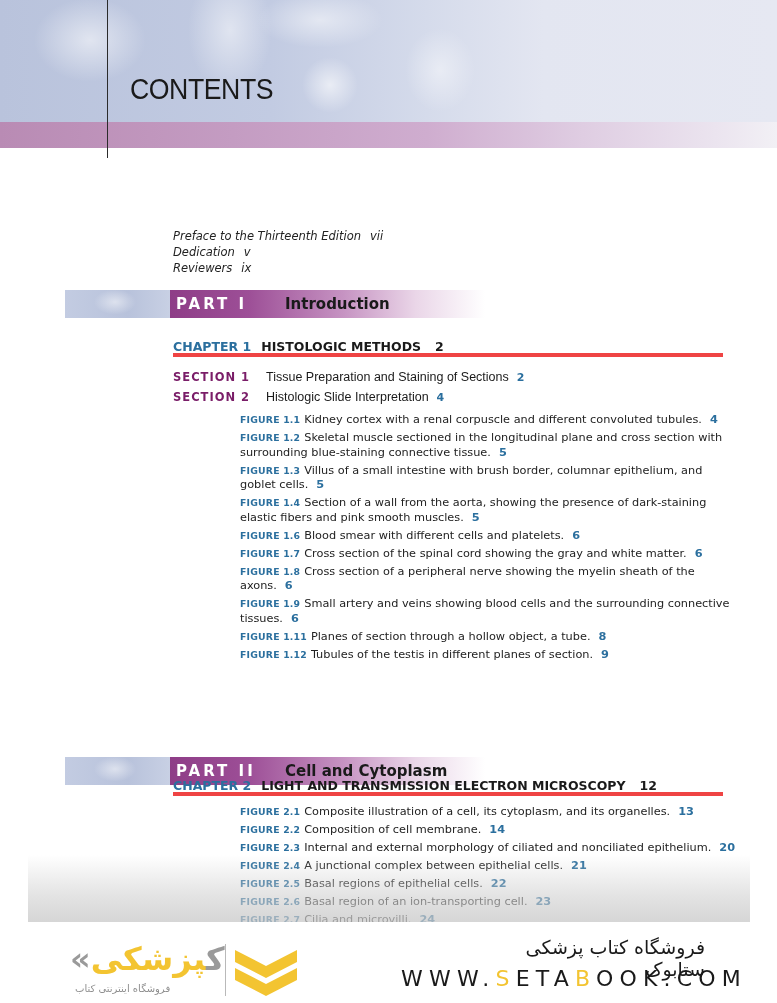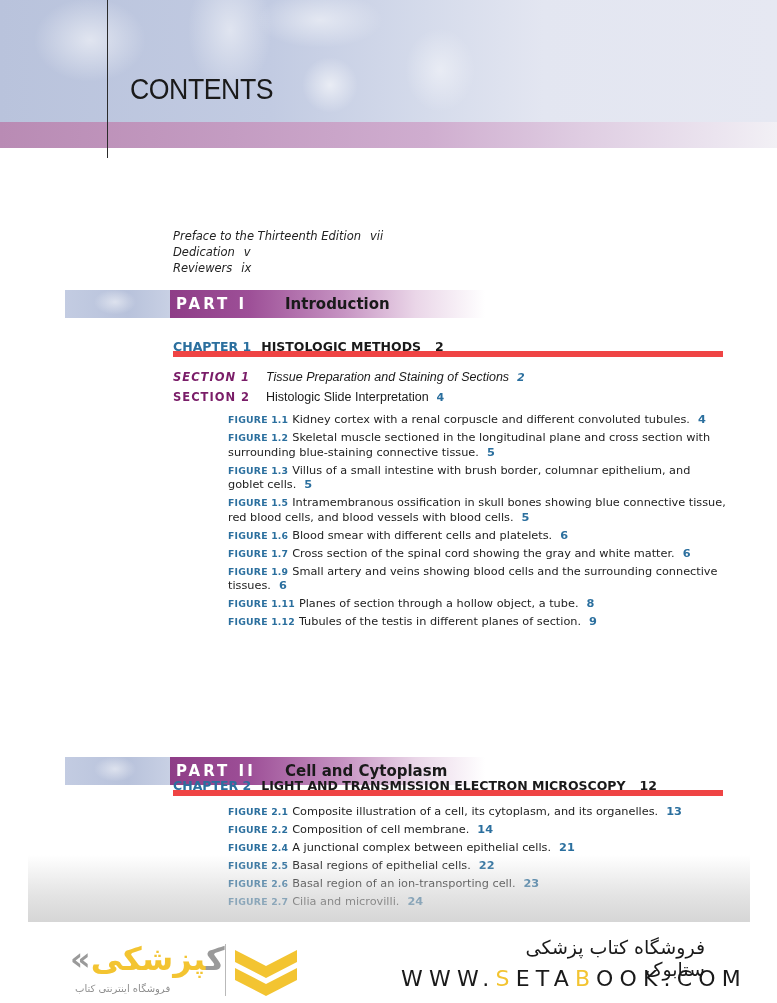--- a/index.html
+++ b/index.html
@@ -30,33 +30,33 @@
   .part-img { position: absolute; left: 0; top: 0; width: 105px; height: 28px;
     background:
       radial-gradient(ellipse 30px 18px at 50px 12px, rgba(255,255,255,0.5), rgba(255,255,255,0) 70%),
       linear-gradient(90deg, #c3cce2, #b8c2db 60%, #c8d0e4); }
   .part-band { position: absolute; left: 105px; top: 0; height: 28px; width: 315px;
     background: linear-gradient(90deg, #8e3d87 0%, #9d4f97 25%, #c693c2 55%, #ead6e8 78%, rgba(255,255,255,0) 100%); }
   .part-label { position: absolute; left: 111px; top: 5px; font-family: "DejaVu Sans", sans-serif; font-weight: bold; font-size: 15px; letter-spacing: 3px; color: #ffffff; }
   .part-title { position: absolute; left: 220px; top: 5px; font-family: "DejaVu Sans", sans-serif; font-weight: bold; font-size: 15px; color: #1a1a1a; }
 
   
-  .chapter { position: absolute; left: 173px; width: 550px; height: 18px; border-bottom: 6px solid #ef4444; font-family: "DejaVu Sans", sans-serif; font-weight: bold; font-size: 12.5px; }
+  .chapter { position: absolute; left: 173px; width: 550px; height: 18px; border-bottom: 4px solid #ef4444; font-family: "DejaVu Sans", sans-serif; font-weight: bold; font-size: 12.5px; }
   .chapter .num { color: #2b6f9e; }
   .chapter .ttl { margin-left: 10px; color: #1a1a1a; }
   .chapter .pg { margin-left: 14px; color: #1a1a1a; }
 
   
   .section { position: absolute; left: 173px; font-size: 11.5px; white-space: nowrap; }
   .section .num { font-family: "DejaVu Sans", sans-serif; font-weight: bold; font-size: 11.5px; letter-spacing: 1px; color: #7a1d68; display: inline-block; width: 93px; }
   .section .ttl { font-family: "Liberation Sans", sans-serif; font-size: 12.5px; color: #1a1a1a; }
   .section .pg { margin-left: 8px; font-weight: bold; color: #2b6f9e; font-size: 11px; }
 
   
-  .figs { position: absolute; left: 228px; width: 500px; }
+  .figs { position: absolute; left: 240px; width: 500px; }
   .fig { font-family: "DejaVu Sans", sans-serif; font-size: 11.3px; line-height: 14.5px; color: #222; margin-bottom: 3.5px; }
   .fig .fnum { font-weight: bold; font-size: 9.3px; color: #2b6f9e; margin-right: 4px; letter-spacing: 0.2px; }
   .fig .pg { font-weight: bold; color: #2b6f9e; margin-left: 8px; }
 
   
   .bottom-fade { position: absolute; left: 28px; top: 855px; width: 722px; height: 67px;
     background: linear-gradient(180deg, rgba(215,215,215,0) 0%, rgba(205,205,205,0.55) 60%, rgba(200,200,200,0.75) 100%); }
   .clip { position: absolute; left: 0; top: 922px; width: 777px; height: 81px; background: #ffffff; }
   .wm-logo-text { position: absolute; left: 70px; top: 940px; font-family: "DejaVu Sans", sans-serif; font-weight: bold; font-size: 32px; letter-spacing: 1px; }
   .wm-logo-text .g { color: #9a9a9a; }
@@ -87,53 +87,55 @@
   <div class="part-img"></div>
   <div class="part-band"></div>
   <div class="part-label">PART I</div>
   <div class="part-title">Introduction</div>
 </div>
 
 <div class="chapter" style="top:339px;">
   <span class="num">CHAPTER 1</span><span class="ttl">HISTOLOGIC METHODS</span><span class="pg">2</span>
 </div>
 
-<div class="section" style="top:370px;font-style:italic;">
+<div class="section" style="top:370px;">
   <span class="num">SECTION 1</span><span class="ttl">Tissue Preparation and Staining of Sections</span><span class="pg">2</span>
 </div>
 <div class="section" style="top:390px;">
   <span class="num">SECTION 2</span><span class="ttl">Histologic Slide Interpretation</span><span class="pg">4</span>
 </div>
 
 <div class="figs" style="top:413px;">
   <div class="fig"><span class="fnum">FIGURE 1.1</span><span>Kidney cortex with a renal corpuscle and different convoluted tubules.</span><span class="pg">4</span></div>
   <div class="fig"><span class="fnum">FIGURE 1.2</span><span>Skeletal muscle sectioned in the longitudinal plane and cross section with surrounding blue-staining connective tissue.</span><span class="pg">5</span></div>
   <div class="fig"><span class="fnum">FIGURE 1.3</span><span>Villus of a small intestine with brush border, columnar epithelium, and goblet cells.</span><span class="pg">5</span></div>
-  <div class="fig"><span class="fnum">FIGURE 1.5</span><span>Intramembranous ossification in skull bones showing blue connective tissue, red blood cells, and blood vessels with blood cells.</span><span class="pg">5</span></div>
+  <div class="fig"><span class="fnum">FIGURE 1.4</span><span>Section of a wall from the aorta, showing the presence of dark-staining elastic fibers and pink smooth muscles.</span><span class="pg">5</span></div>
   <div class="fig"><span class="fnum">FIGURE 1.6</span><span>Blood smear with different cells and platelets.</span><span class="pg">6</span></div>
   <div class="fig"><span class="fnum">FIGURE 1.7</span><span>Cross section of the spinal cord showing the gray and white matter.</span><span class="pg">6</span></div>
+  <div class="fig"><span class="fnum">FIGURE 1.8</span><span>Cross section of a peripheral nerve showing the myelin sheath of the axons.</span><span class="pg">6</span></div>
   <div class="fig"><span class="fnum">FIGURE 1.9</span><span>Small artery and veins showing blood cells and the surrounding connective tissues.</span><span class="pg">6</span></div>
   <div class="fig"><span class="fnum">FIGURE 1.11</span><span>Planes of section through a hollow object, a tube.</span><span class="pg">8</span></div>
   <div class="fig"><span class="fnum">FIGURE 1.12</span><span>Tubules of the testis in different planes of section.</span><span class="pg">9</span></div>
 </div>
 
 <div class="part" style="top:730px;margin-top:27px;">
   <div class="part-img"></div>
   <div class="part-band"></div>
   <div class="part-label">PART II</div>
   <div class="part-title">Cell and Cytoplasm</div>
 </div>
 
 <div class="chapter" style="top:778px;">
   <span class="num">CHAPTER 2</span><span class="ttl">LIGHT AND TRANSMISSION ELECTRON MICROSCOPY</span><span class="pg">12</span>
 </div>
 
 <div class="figs" style="top:805px;">
   <div class="fig"><span class="fnum">FIGURE 2.1</span><span>Composite illustration of a cell, its cytoplasm, and its organelles.</span><span class="pg">13</span></div>
   <div class="fig"><span class="fnum">FIGURE 2.2</span><span>Composition of cell membrane.</span><span class="pg">14</span></div>
+  <div class="fig"><span class="fnum">FIGURE 2.3</span><span>Internal and external morphology of ciliated and nonciliated epithelium.</span><span class="pg">20</span></div>
   <div class="fig"><span class="fnum">FIGURE 2.4</span><span>A junctional complex between epithelial cells.</span><span class="pg">21</span></div>
   <div class="fig"><span class="fnum">FIGURE 2.5</span><span>Basal regions of epithelial cells.</span><span class="pg">22</span></div>
   <div class="fig"><span class="fnum">FIGURE 2.6</span><span>Basal region of an ion-transporting cell.</span><span class="pg">23</span></div>
   <div class="fig"><span class="fnum">FIGURE 2.7</span><span>Cilia and microvilli.</span><span class="pg">24</span></div>
 </div>
 
 <div class="bottom-fade"></div>
 <div class="clip"></div>
 
 <div class="wm-logo-text">

